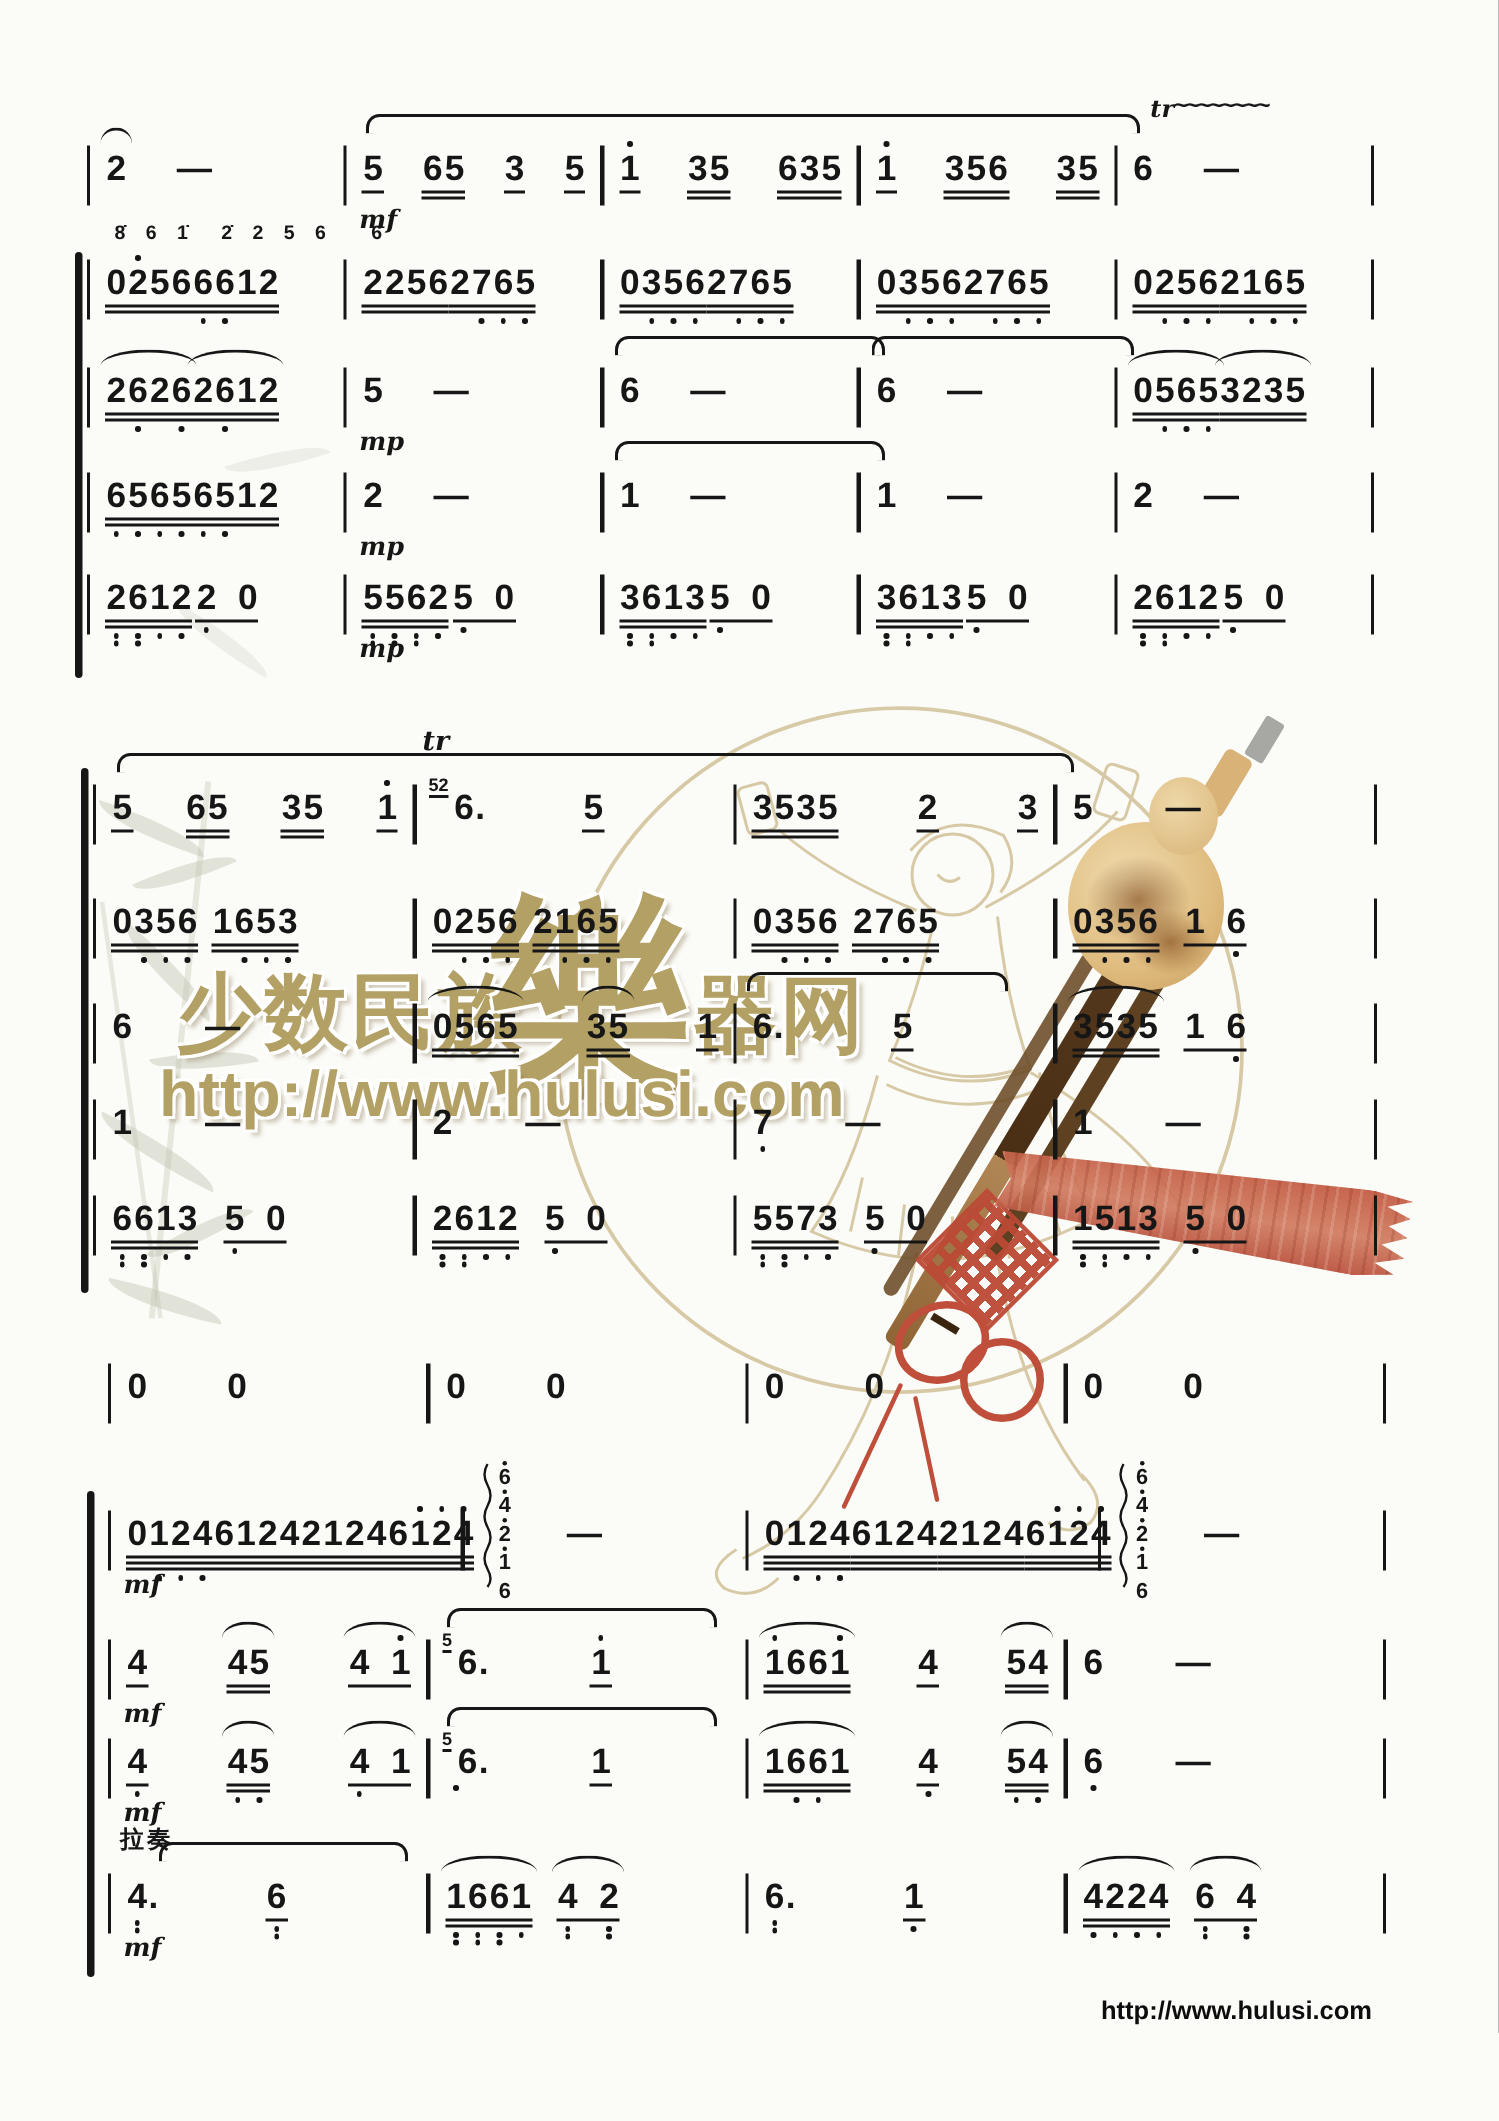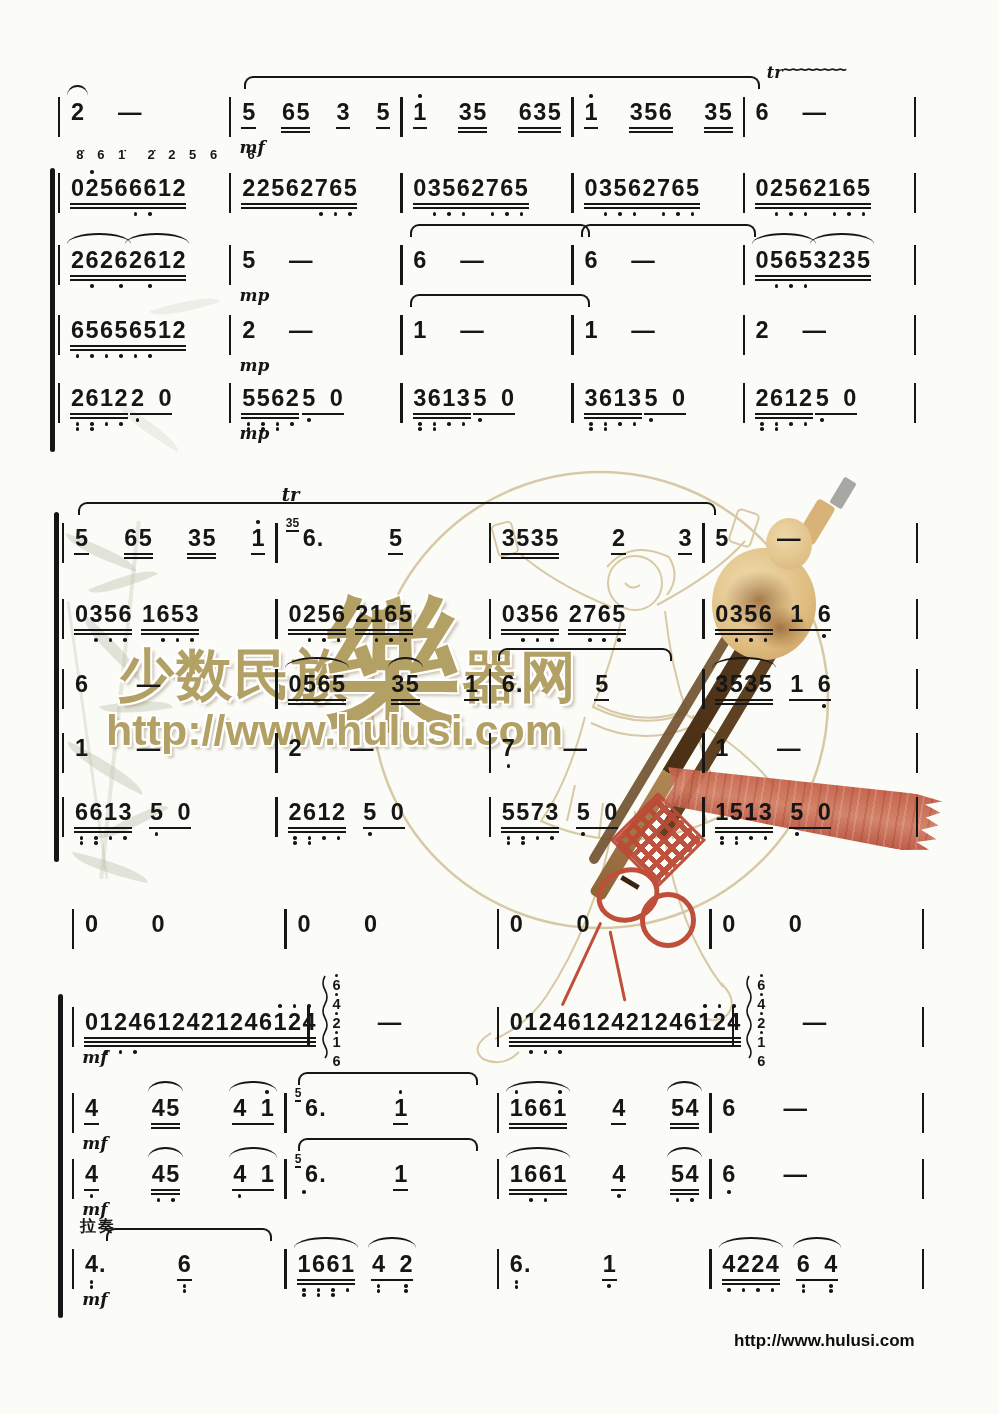--- a/index.html
+++ b/index.html
@@ -1238,21 +1238,21 @@
           </div>
         </div>
         <div class="bar"></div>
         <div class="measure" style="flex: 1 1 0%; justify-content: space-between;">
           <div class="grp">
             <div class="dots-row">
               <div class="cell" style="width: 14.5px;"></div>
               <div class="cell" style="width: 7px;"></div>
             </div>
             <div class="chars">
-              <div class="grace">35</div>
+              <div class="grace">52</div>
               <div class="cell ch" style="width: 14.5px;">6</div>
               <div class="cell ch" style="width: 7px;">.</div>
             </div>
           </div>
           <div class="grp">
             <div class="dots-row">
               <div class="cell" style="width: 14.5px;"></div>
             </div>
             <div class="chars">
               <div class="cell ch" style="width: 14.5px;">5</div>

